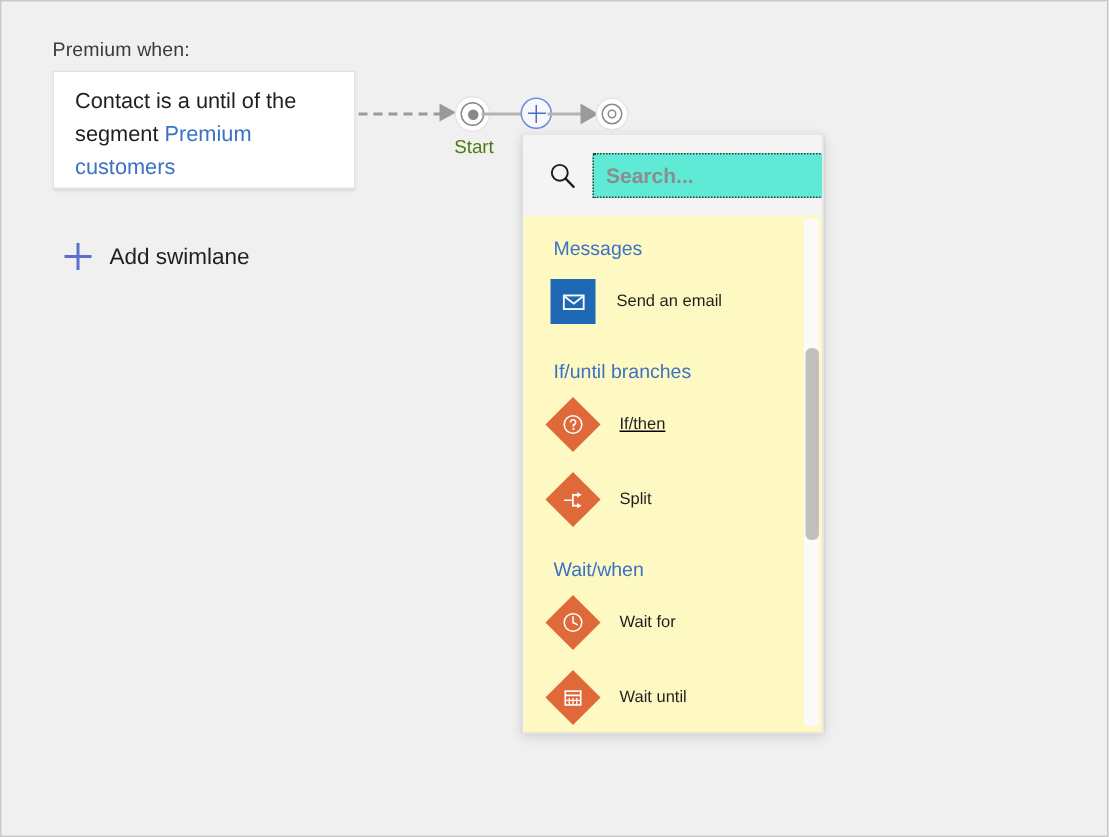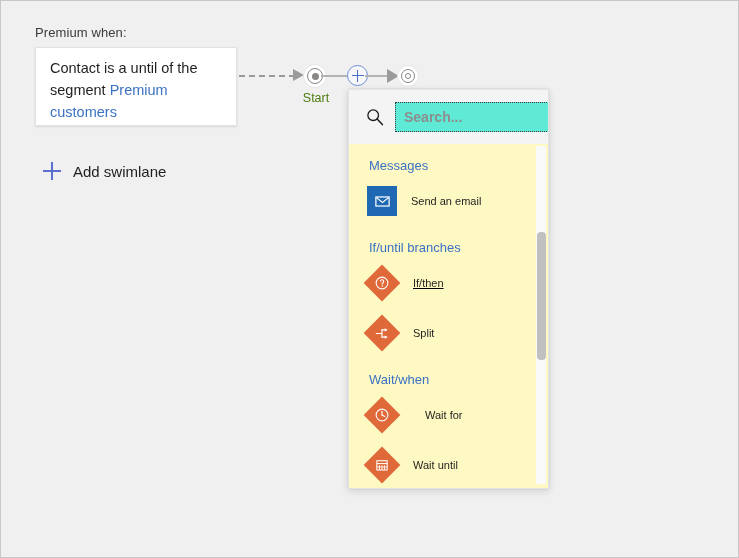--- a/index.html
+++ b/index.html
@@ -484,21 +484,21 @@
               <polygon points="11.4,3.4 14.6,5.2 11.4,7.0" fill="#ffffff"></polygon>
               <polygon points="11.4,11.0 14.6,12.8 11.4,14.6" fill="#ffffff"></polygon>
             </svg>
           </span>
         </span>
         <span class="item-label">Split</span>
       </div>
 
       <div class="section-title" style="margin-top:17px;">Wait/when</div>
 
-      <div class="item-row" style="margin-top:6px;gap:12px;">
+      <div class="item-row" style="margin-top:6px;">
         <span class="icon-diamond">
           <span class="dia"></span>
           <span class="glyph">
             <svg width="16" height="16" viewBox="0 0 18 18" aria-hidden="true">
               <circle cx="9" cy="9" r="6.6" fill="none" stroke="#ffffff" stroke-width="1.2"></circle>
               <line x1="9" y1="4.8" x2="9" y2="9" stroke="#ffffff" stroke-width="1.2" stroke-linecap="round"></line>
               <line x1="9" y1="9" x2="12.2" y2="10.6" stroke="#ffffff" stroke-width="1.2" stroke-linecap="round"></line>
             </svg>
           </span>
         </span>

